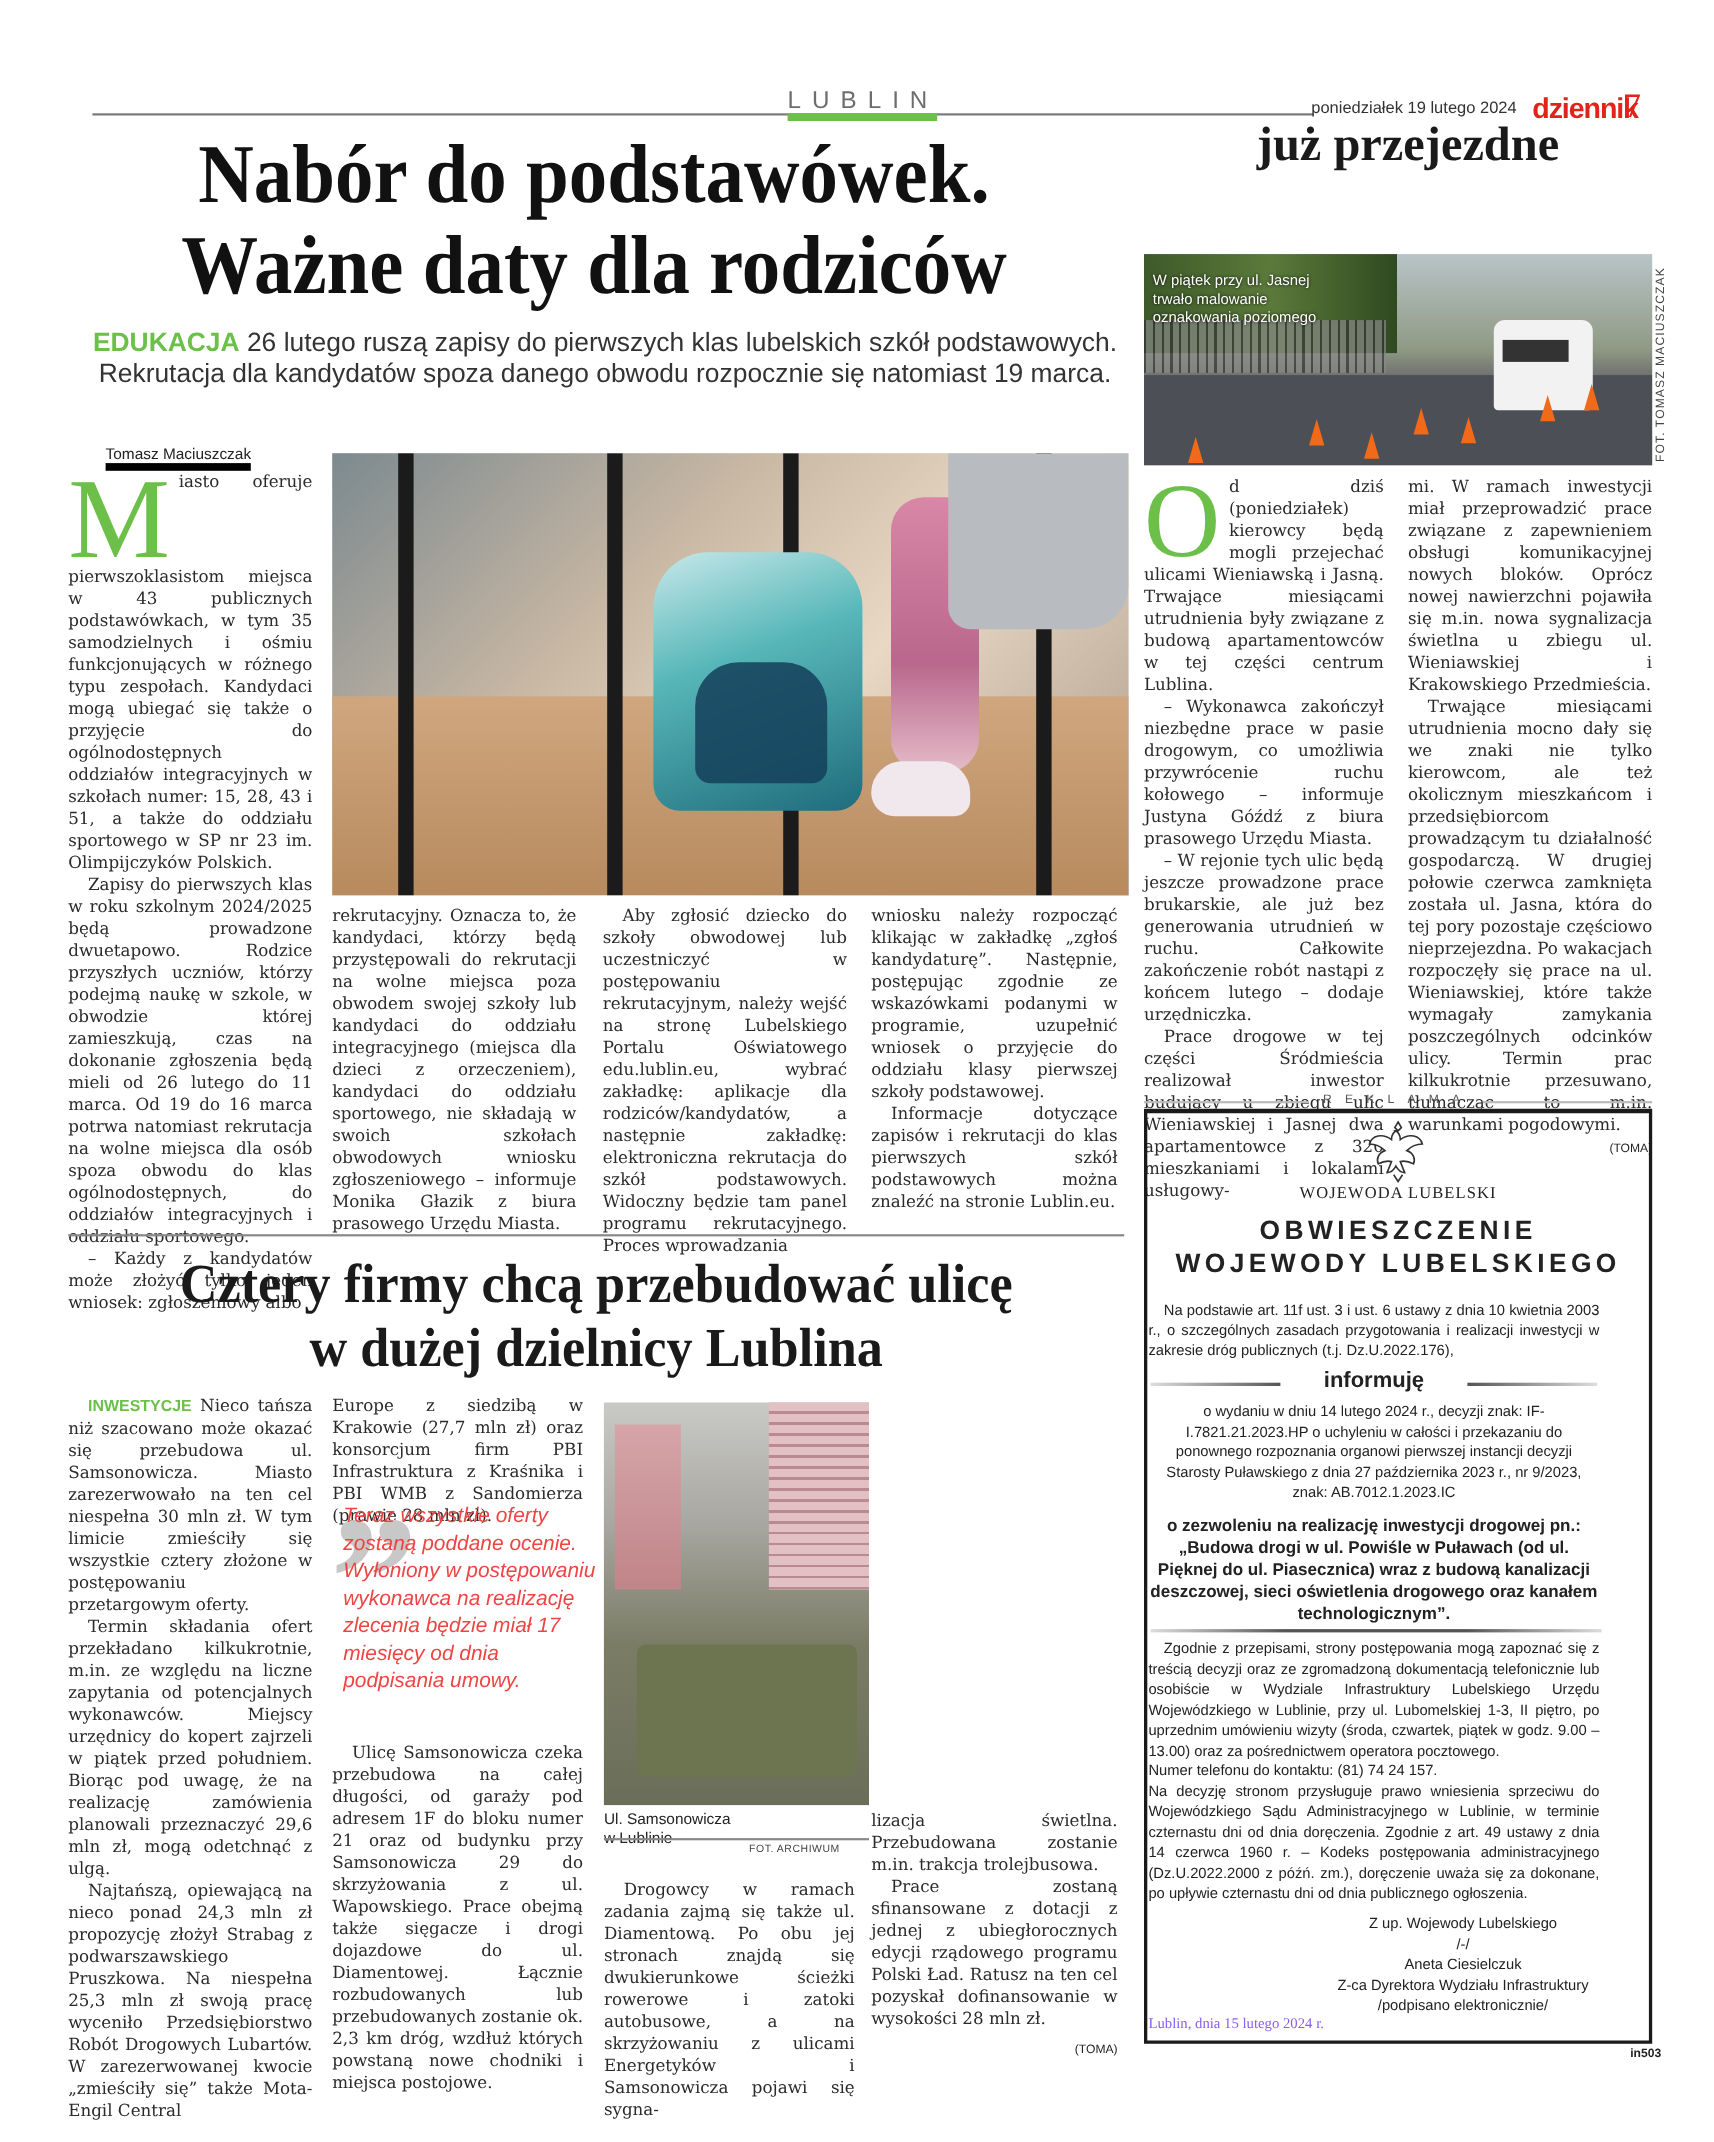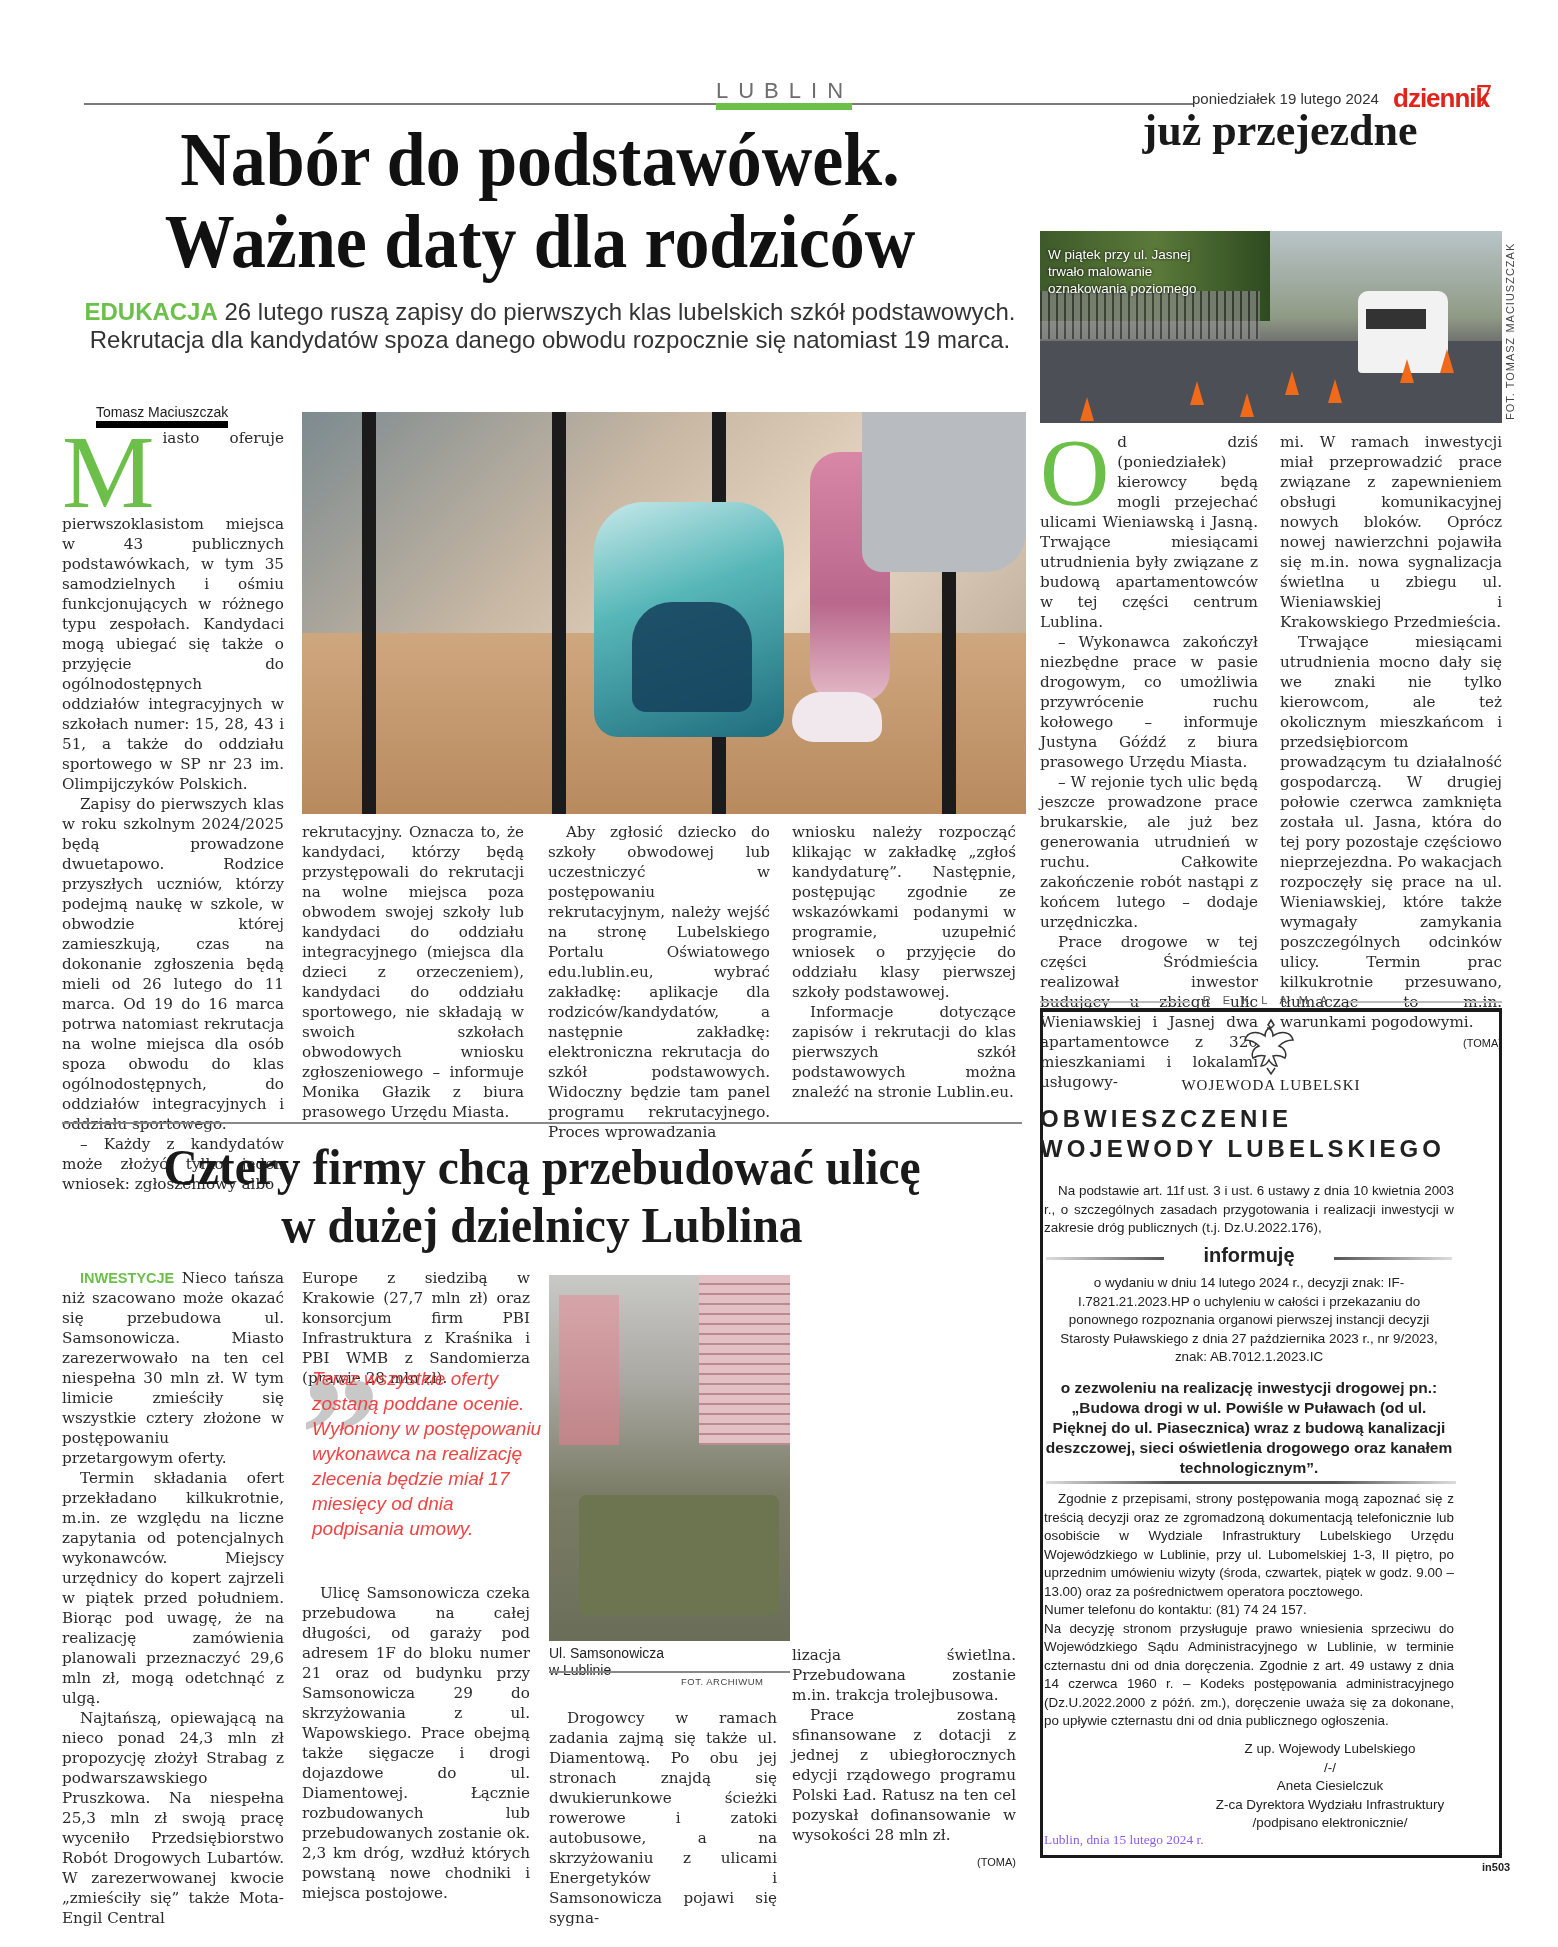--- a/index.html
+++ b/index.html
@@ -53,21 +53,21 @@
   .photo2-cap { left: 1048px; top: 246px; width: 175px; font-family: "Liberation Sans", sans-serif; font-size: 13.5px; line-height: 17px; color: #fff; text-shadow: 0 0 3px #000; }
   .photo2-credit { left: 1504px; top: 420px; transform: rotate(-90deg); transform-origin: left top; font-family: "Liberation Sans", sans-serif; font-size: 11px; letter-spacing: 1px; color: #444; white-space: nowrap; }
 
   
   .reklama { left: 1040px; top: 994px; width: 462px; text-align: center; font-family: "Liberation Sans", sans-serif; font-size: 11px; letter-spacing: 12px; color: #555; }
   .rek-rule-l { left: 1040px; top: 1001px; width: 150px; height: 2px; background: #bbb; }
   .rek-rule-r { left: 1348px; top: 1001px; width: 154px; height: 2px; background: #bbb; }
   .ad { left: 1040px; top: 1008px; width: 462px; height: 850px; border: 3px solid #1a1a1a; border-top-width: 4px; }
   .eagle { left: 1243px; top: 1016px; width: 56px; height: 62px; }
   .ad-org { left: 1040px; top: 1077px; width: 462px; text-align: center; font-family: "Liberation Serif", serif; font-size: 15px; letter-spacing: 1px; color: #222; }
-  .ad-title { left: 1040px; top: 1104px; width: 462px; text-align: left; font-family: "Liberation Sans", sans-serif; font-weight: 700; font-size: 24px; line-height: 30px; letter-spacing: 4px; color: #222; }
+  .ad-title { left: 1040px; top: 1104px; width: 462px; text-align: center; font-family: "Liberation Sans", sans-serif; font-weight: 700; font-size: 24px; line-height: 30px; letter-spacing: 4px; color: #222; }
   .ad-p { font-family: "Liberation Sans", sans-serif; font-size: 13.4px; line-height: 18.5px; color: #222; }
   .ad-basis { left: 1044px; top: 1182px; width: 410px; text-align: justify; text-indent: 14px; }
   .ad-inf { left: 1044px; top: 1244px; width: 410px; text-align: center; font-family: "Liberation Sans", sans-serif; font-weight: 700; font-size: 20px; }
   .ad-inf-l { left: 1046px; top: 1257px; width: 118px; height: 3px; background: linear-gradient(90deg,#ddd,#555); }
   .ad-inf-r { left: 1334px; top: 1257px; width: 118px; height: 3px; background: linear-gradient(90deg,#555,#ddd); }
   .ad-decision { left: 1044px; top: 1274px; width: 410px; text-align: center; }
   .ad-bold { left: 1044px; top: 1378px; width: 410px; text-align: center; font-family: "Liberation Sans", sans-serif; font-weight: 700; font-size: 15.5px; line-height: 20px; color: #222; }
   .ad-sep { left: 1046px; top: 1481px; width: 410px; height: 3px; background: linear-gradient(90deg,#ddd,#555 30%,#555 70%,#ddd); }
   .ad-body { left: 1044px; top: 1490px; width: 410px; text-align: justify; }
   .ad-body p:first-child { text-indent: 14px; }

